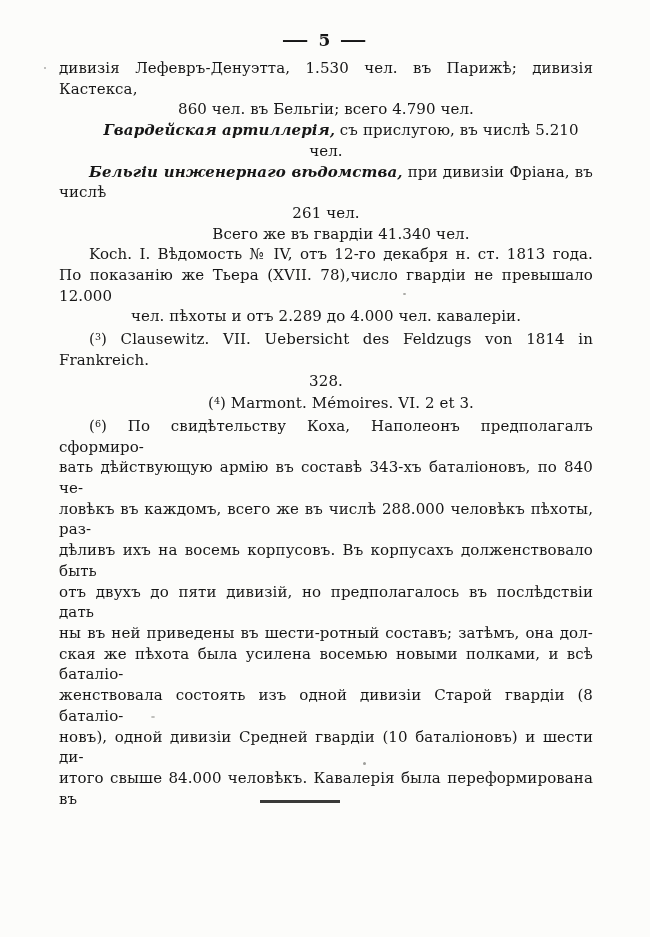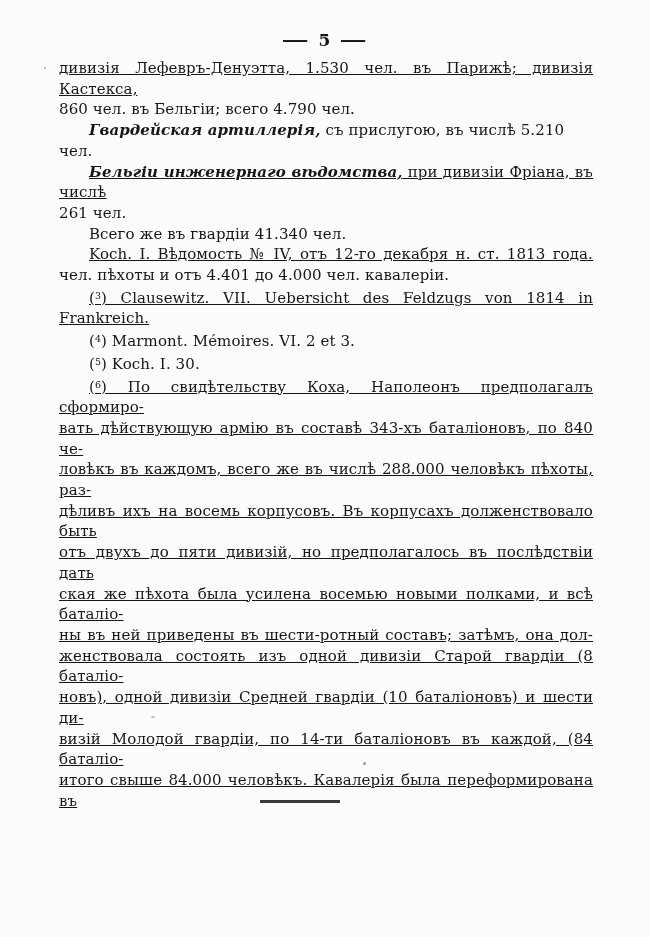--- a/index.html
+++ b/index.html
@@ -33,28 +33,27 @@
   }
   .text-block {
     position: absolute;
     top: 58px;
     left: 59px;
     width: 534px;
   }
   .line {
     font-size: 15px;
     line-height: 20.7px;
-    text-align: left;
+    text-align: center;
     letter-spacing: 0.1px;
   }
   .line.indent { text-indent: 30px; }
   .line.justify {
     text-align: justify;
     text-align-last: justify;
-    text-decoration: underline;
   }
   .lead-italic {
     font-style: italic;
     font-weight: bold;
   }
   .fn-sup {
     font-size: 9.5px;
     vertical-align: 4px;
     letter-spacing: 0;
   }
@@ -86,34 +85,34 @@
   </div>
 
   <div class="text-block">
       <div class="line justify"><span>дивизія Лефевръ-Денуэтта, 1.530 чел. въ Парижѣ; дивизія Кастекса,</span></div>
       <div class="line"><span>860 чел. въ Бельгіи; всего 4.790 чел.</span></div>
       <div class="line indent"><span class="lead-italic">Гвардейская артиллерія,</span><span> съ прислугою, въ числѣ 5.210 чел.</span></div>
       <div class="line indent justify"><span class="lead-italic">Бельгіи инженернаго вѣдомства,</span><span> при дивизіи Фріана, въ числѣ</span></div>
       <div class="line"><span>261 чел.</span></div>
       <div class="line indent"><span>Всего же въ гвардіи 41.340 чел.</span></div>
       <div class="line indent justify"><span>Koch. I. Вѣдомость № IV, отъ 12-го декабря н. ст. 1813 года.</span></div>
-      <div class="line"><span>чел. пѣхоты и отъ 4.401 до 4.000 чел. кавалеріи.</span></div>
+      <div class="line justify"><span>По показанію же Тьера (XVII. 78),число гвардіи не превышало 12.000</span></div>
+      <div class="line"><span>чел. пѣхоты и отъ 2.289 до 4.000 чел. кавалеріи.</span></div>
       <div class="line indent justify"><span>(</span><span class="fn-sup">3</span><span>) Clausewitz. VII. Uebersicht des Feldzugs von 1814 in Frankreich.</span></div>
+      <div class="line"><span>328.</span></div>
       <div class="line indent"><span>(</span><span class="fn-sup">4</span><span>) Marmont. Mémoires. VI. 2 et 3.</span></div>
-      <div class="line indent"><span>(</span><span class="fn-sup">5</span><span>) Koch. I. 30.</span></div>
       <div class="line indent justify"><span>(</span><span class="fn-sup">6</span><span>) По свидѣтельству Коха, Наполеонъ предполагалъ сформиро-</span></div>
       <div class="line justify"><span>вать дѣйствующую армію въ составѣ 343-хъ баталіоновъ, по 840 че-</span></div>
       <div class="line justify"><span>ловѣкъ въ каждомъ, всего же въ числѣ 288.000 человѣкъ пѣхоты, раз-</span></div>
       <div class="line justify"><span>дѣливъ ихъ на восемь корпусовъ. Въ корпусахъ долженствовало быть</span></div>
       <div class="line justify"><span>отъ двухъ до пяти дивизій, но предполагалось въ послѣдствіи дать</span></div>
+      <div class="line justify"><span>ны въ ней приведены въ шести-ротный составъ; затѣмъ, она дол-</span></div>
       <div class="line justify"><span>ская же пѣхота была усилена восемью новыми полками, и всѣ баталіо-</span></div>
-      <div class="line justify"><span>ны въ ней приведены въ шести-ротный составъ; затѣмъ, она дол-</span></div>
       <div class="line justify"><span>женствовала состоять изъ одной дивизіи Старой гвардіи (8 баталіо-</span></div>
       <div class="line justify"><span>новъ), одной дивизіи Средней гвардіи (10 баталіоновъ) и шести ди-</span></div>
-      <div class="line justify"><span>визій Молодой гвардіи, по 14-ти баталіоновъ въ каждой, (84 баталіо-</span></div>
       <div class="line justify"><span>итого свыше 84.000 человѣкъ. Кавалерія была переформирована въ</span></div>
     </div>
 
   <div class="footnote-rule"></div>
 
   <div class="speck s1"></div>
   <div class="speck s2"></div>
   <div class="speck s3"></div>
   <div class="speck s4"></div>
 

